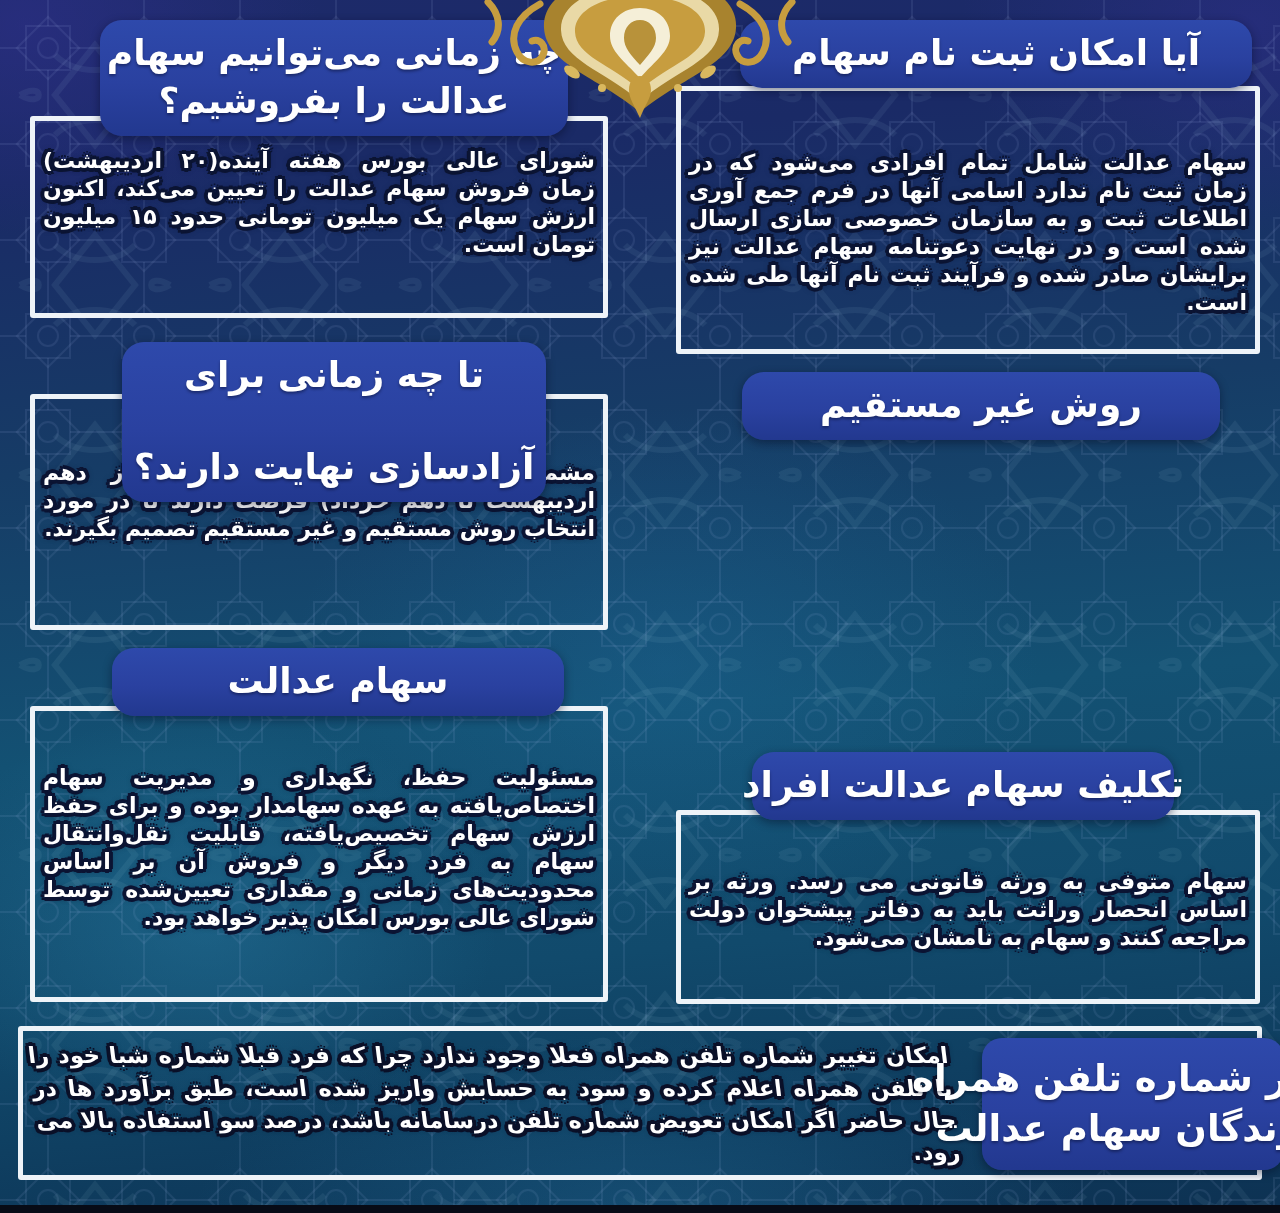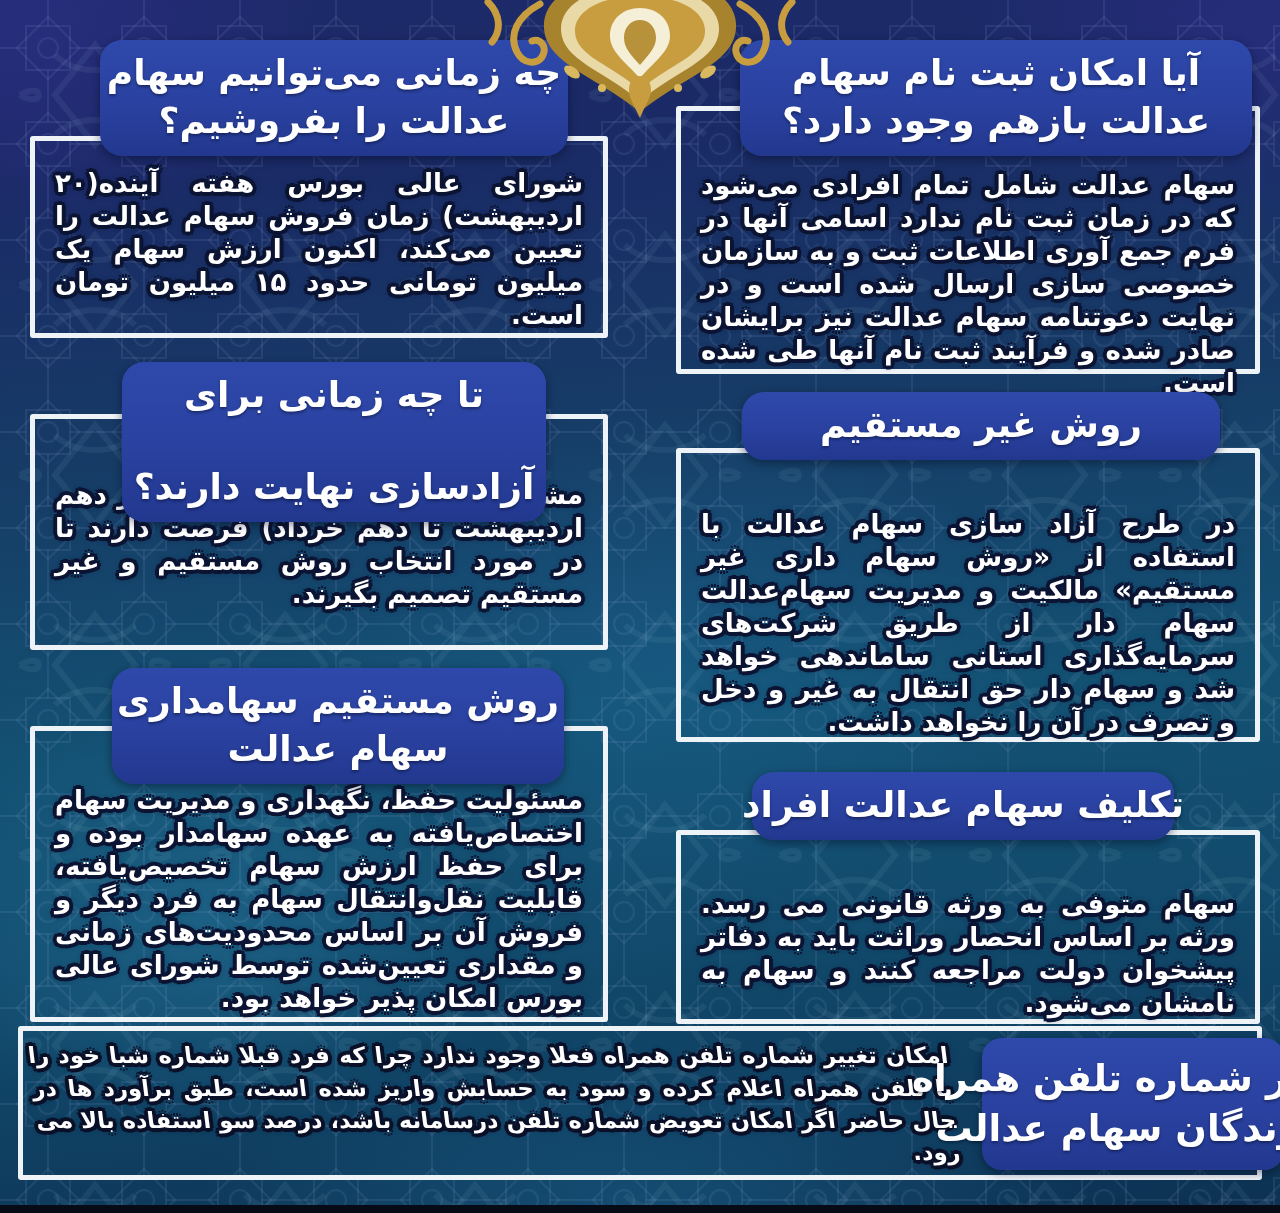--- a/index.html
+++ b/index.html
@@ -13,43 +13,43 @@
       radial-gradient(ellipse 420px 300px at 16% 76%, rgba(45,130,170,.38), rgba(45,130,170,0) 70%),
       radial-gradient(ellipse 520px 360px at 52% 55%, rgba(32,110,160,.30), rgba(32,110,160,0) 72%),
       radial-gradient(ellipse 600px 260px at 50% 101%, rgba(35,120,165,.35), rgba(35,120,165,0) 75%),
       radial-gradient(ellipse 420px 300px at 2% 2%, rgba(48,48,140,.55), rgba(48,48,140,0) 70%),
       radial-gradient(ellipse 420px 300px at 98% 2%, rgba(48,48,140,.5), rgba(48,48,140,0) 70%),
       linear-gradient(175deg,#1d2a6a 0%,#1a2a66 14%,#163c66 36%,#135173 58%,#114a6c 76%,#0e3a5c 92%,#0d3152 100%);
   }
   .pattern-layer{position:absolute;inset:0;z-index:0;pointer-events:none;}
   .ornament{position:absolute;left:480px;top:-2px;width:320px;height:120px;z-index:3;pointer-events:none;}
 
-  .faq-block{position:absolute;z-index:2;margin-top:20px;}
+  .faq-block{position:absolute;z-index:2;}
   .q-band{
     position:absolute;top:0;z-index:2;
     background:linear-gradient(180deg,#2e49ab 0%,#2a41a0 55%,#22388f 100%);
     border-radius:22px;
     display:flex;flex-direction:column;justify-content:center;align-items:center;
     padding:9px 12px 11px 12px;box-sizing:border-box;
     box-shadow:0 3px 10px rgba(4,8,30,.45);
   }
   .q-line{
     display:block;color:#fff;font-weight:bold;font-size:36px;line-height:1.34;
     text-align:center;white-space:nowrap;
     text-shadow:0 2px 3px rgba(2,6,26,.4);
   }
   .a-box{
     position:absolute;left:0;right:0;bottom:0;z-index:1;
     border:5px solid #eef3f8;border-radius:3px;
     box-sizing:border-box;
   }
   .a-text{
-    color:#fff;font-weight:bold;font-size:26px;line-height:1.27;
+    color:#fff;font-weight:bold;font-size:22px;line-height:1.27;
     direction:rtl;text-align:justify;
-    padding:0 20px;
+    padding:0 8px;
     text-shadow:
       -3px -3px 0 #0b1433, 3px -3px 0 #0b1433,
       -3px  3px 0 #0b1433, 3px  3px 0 #0b1433,
       -4px  0   0 #0b1433, 4px  0   0 #0b1433,
        0   -4px 0 #0b1433, 0    4px 0 #0b1433,
        0    0   7px rgba(4,9,30,.85);
   }
   .banner{position:absolute;left:18px;top:1026px;width:1244px;height:154px;z-index:2;}
   .banner-box{position:absolute;inset:0;border:5px solid #eef3f8;border-radius:3px;box-sizing:border-box;}
   .banner-band{
@@ -131,49 +131,44 @@
       <span class="q-line">عدالت را بفروشیم؟</span>
     </div>
     <div class="a-box" style="top:96px;">
       <div class="a-text" style="padding-top:26px;">شورای عالی بورس هفته آینده(۲۰ اردیبهشت) زمان فروش سهام عدالت را تعیین می‌کند، اکنون ارزش سهام یک میلیون تومانی حدود ۱۵ میلیون تومان است.</div>
     </div>
   </div>
 
   <div class="faq-block" style="left:676px;top:20px;width:584px;height:334px;">
     <div class="q-band" style="left:64px;width:512px;">
       <span class="q-line">آیا امکان ثبت نام سهام</span>
-      <span class="q-line">عدالت بازهم وجود دارد؟</span>
     </div>
     <div class="a-box" style="top:66px;">
       <div class="a-text" style="padding-top:58px;">سهام عدالت شامل تمام افرادی می‌شود که در زمان ثبت نام ندارد اسامی آنها در فرم جمع آوری اطلاعات ثبت و به سازمان خصوصی سازی ارسال شده است و در نهایت دعوتنامه سهام عدالت نیز برایشان صادر شده و فرآیند ثبت نام آنها طی شده است.</div>
     </div>
   </div>
 
   <div class="faq-block" style="left:30px;top:342px;width:578px;height:288px;">
     <div class="q-band" style="left:92px;width:424px;gap:44px;">
       <span class="q-line">تا چه زمانی برای</span>
       <span class="q-line">آزادسازی نهایت دارند؟</span>
     </div>
     <div class="a-box" style="top:52px;">
       <div class="a-text" style="padding-top:60px;">مشمولان سهام عدالت سی روز ( از دهم اردیبهشت تا دهم خرداد) فرصت دارند تا در مورد انتخاب روش مستقیم و غیر مستقیم تصمیم بگیرند.</div>
     </div>
   </div>
 
   <div class="faq-block" style="left:676px;top:372px;width:584px;height:350px;">
     <div class="q-band" style="left:66px;width:478px;">
       <span class="q-line">روش غیر مستقیم</span>
     </div>
-    <div class="a-box" style="top:56px;">
-      <div class="a-text" style="padding-top:55px;">در طرح آزاد سازی سهام عدالت با استفاده از «روش سهام داری غیر مستقیم» مالکیت و مدیریت سهام‌عدالت سهام دار از طریق شرکت‌های سرمایه‌گذاری استانی ساماندهی خواهد شد و سهام دار حق انتقال به غیر و دخل و تصرف در آن را نخواهد داشت.</div>
-    </div>
   </div>
 
   <div class="faq-block" style="left:30px;top:648px;width:578px;height:354px;">
     <div class="q-band" style="left:82px;width:452px;">
-      <span class="q-line">روش مستقیم سهامداری</span>
       <span class="q-line">سهام عدالت</span>
     </div>
     <div class="a-box" style="top:58px;">
       <div class="a-text" style="padding-top:53px;">مسئولیت حفظ، نگهداری و مدیریت سهام اختصاص‌یافته به عهده سهامدار بوده و برای حفظ ارزش سهام تخصیص‌یافته، قابلیت نقل‌وانتقال سهام به فرد دیگر و فروش آن بر اساس محدودیت‌های زمانی و مقداری تعیین‌شده توسط شورای عالی بورس امکان پذیر خواهد بود.</div>
     </div>
   </div>
 
   <div class="faq-block" style="left:676px;top:752px;width:584px;height:252px;">
     <div class="q-band" style="left:76px;width:422px;">
       <span class="q-line">تکلیف سهام عدالت افراد</span>

